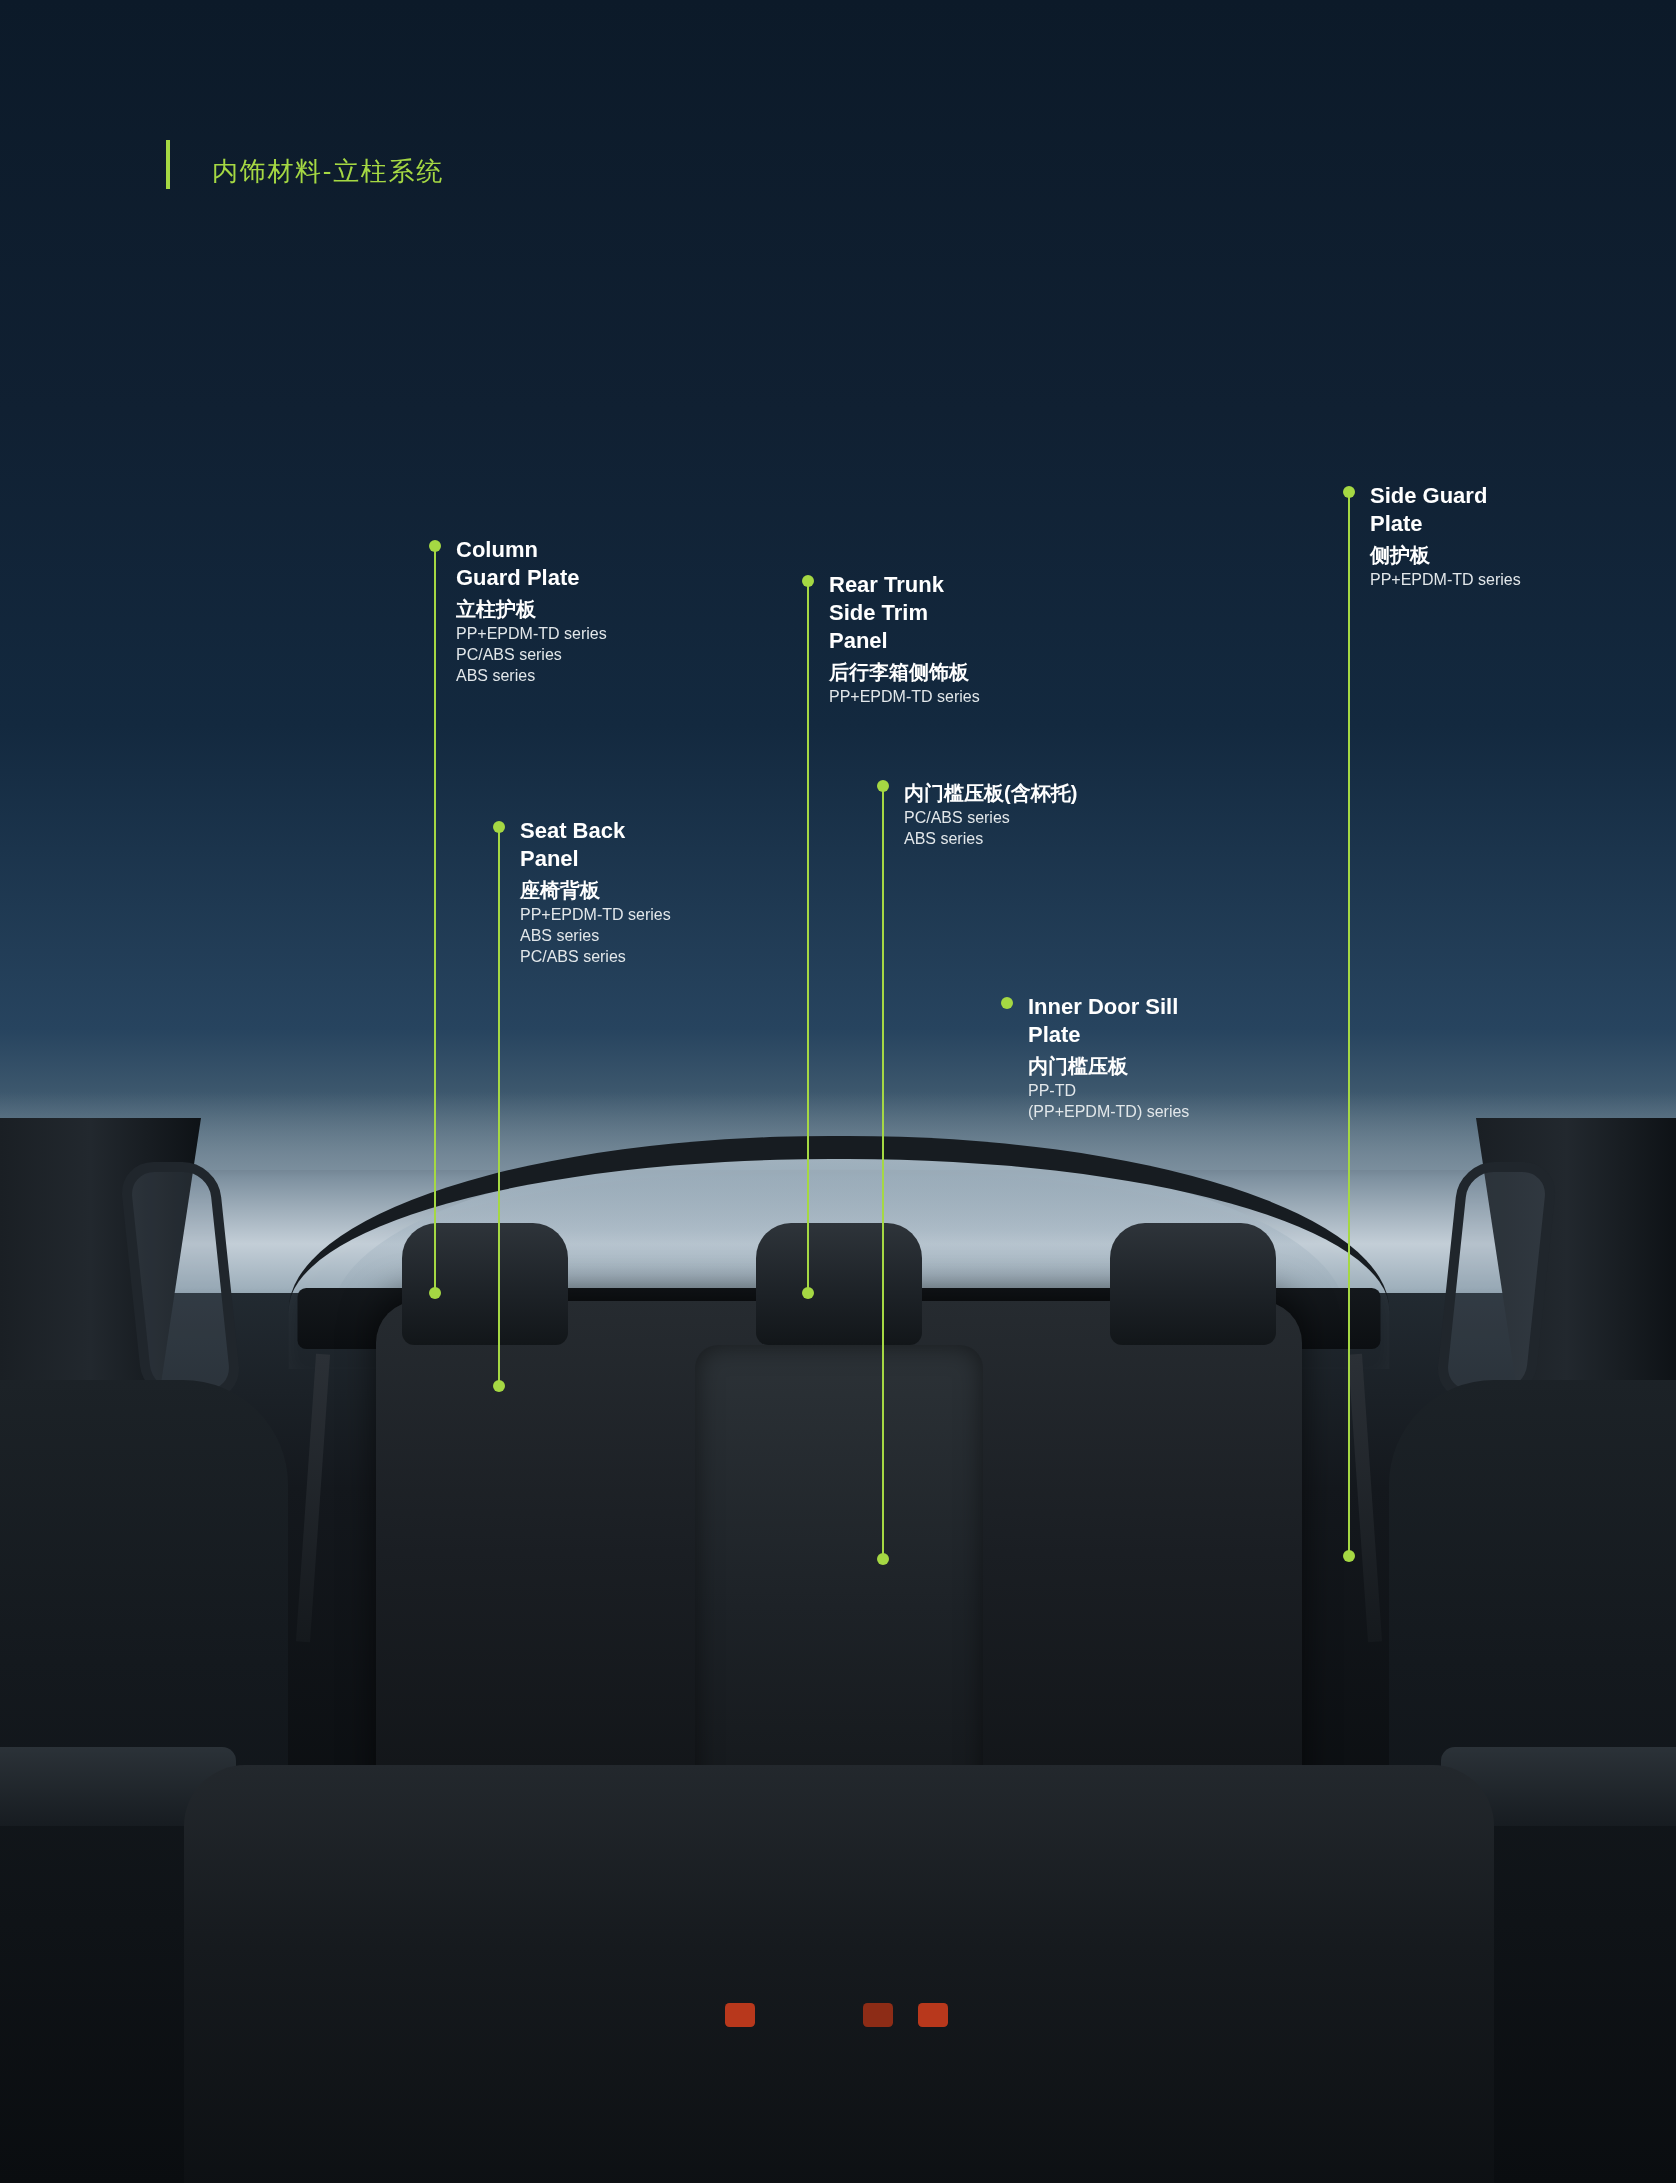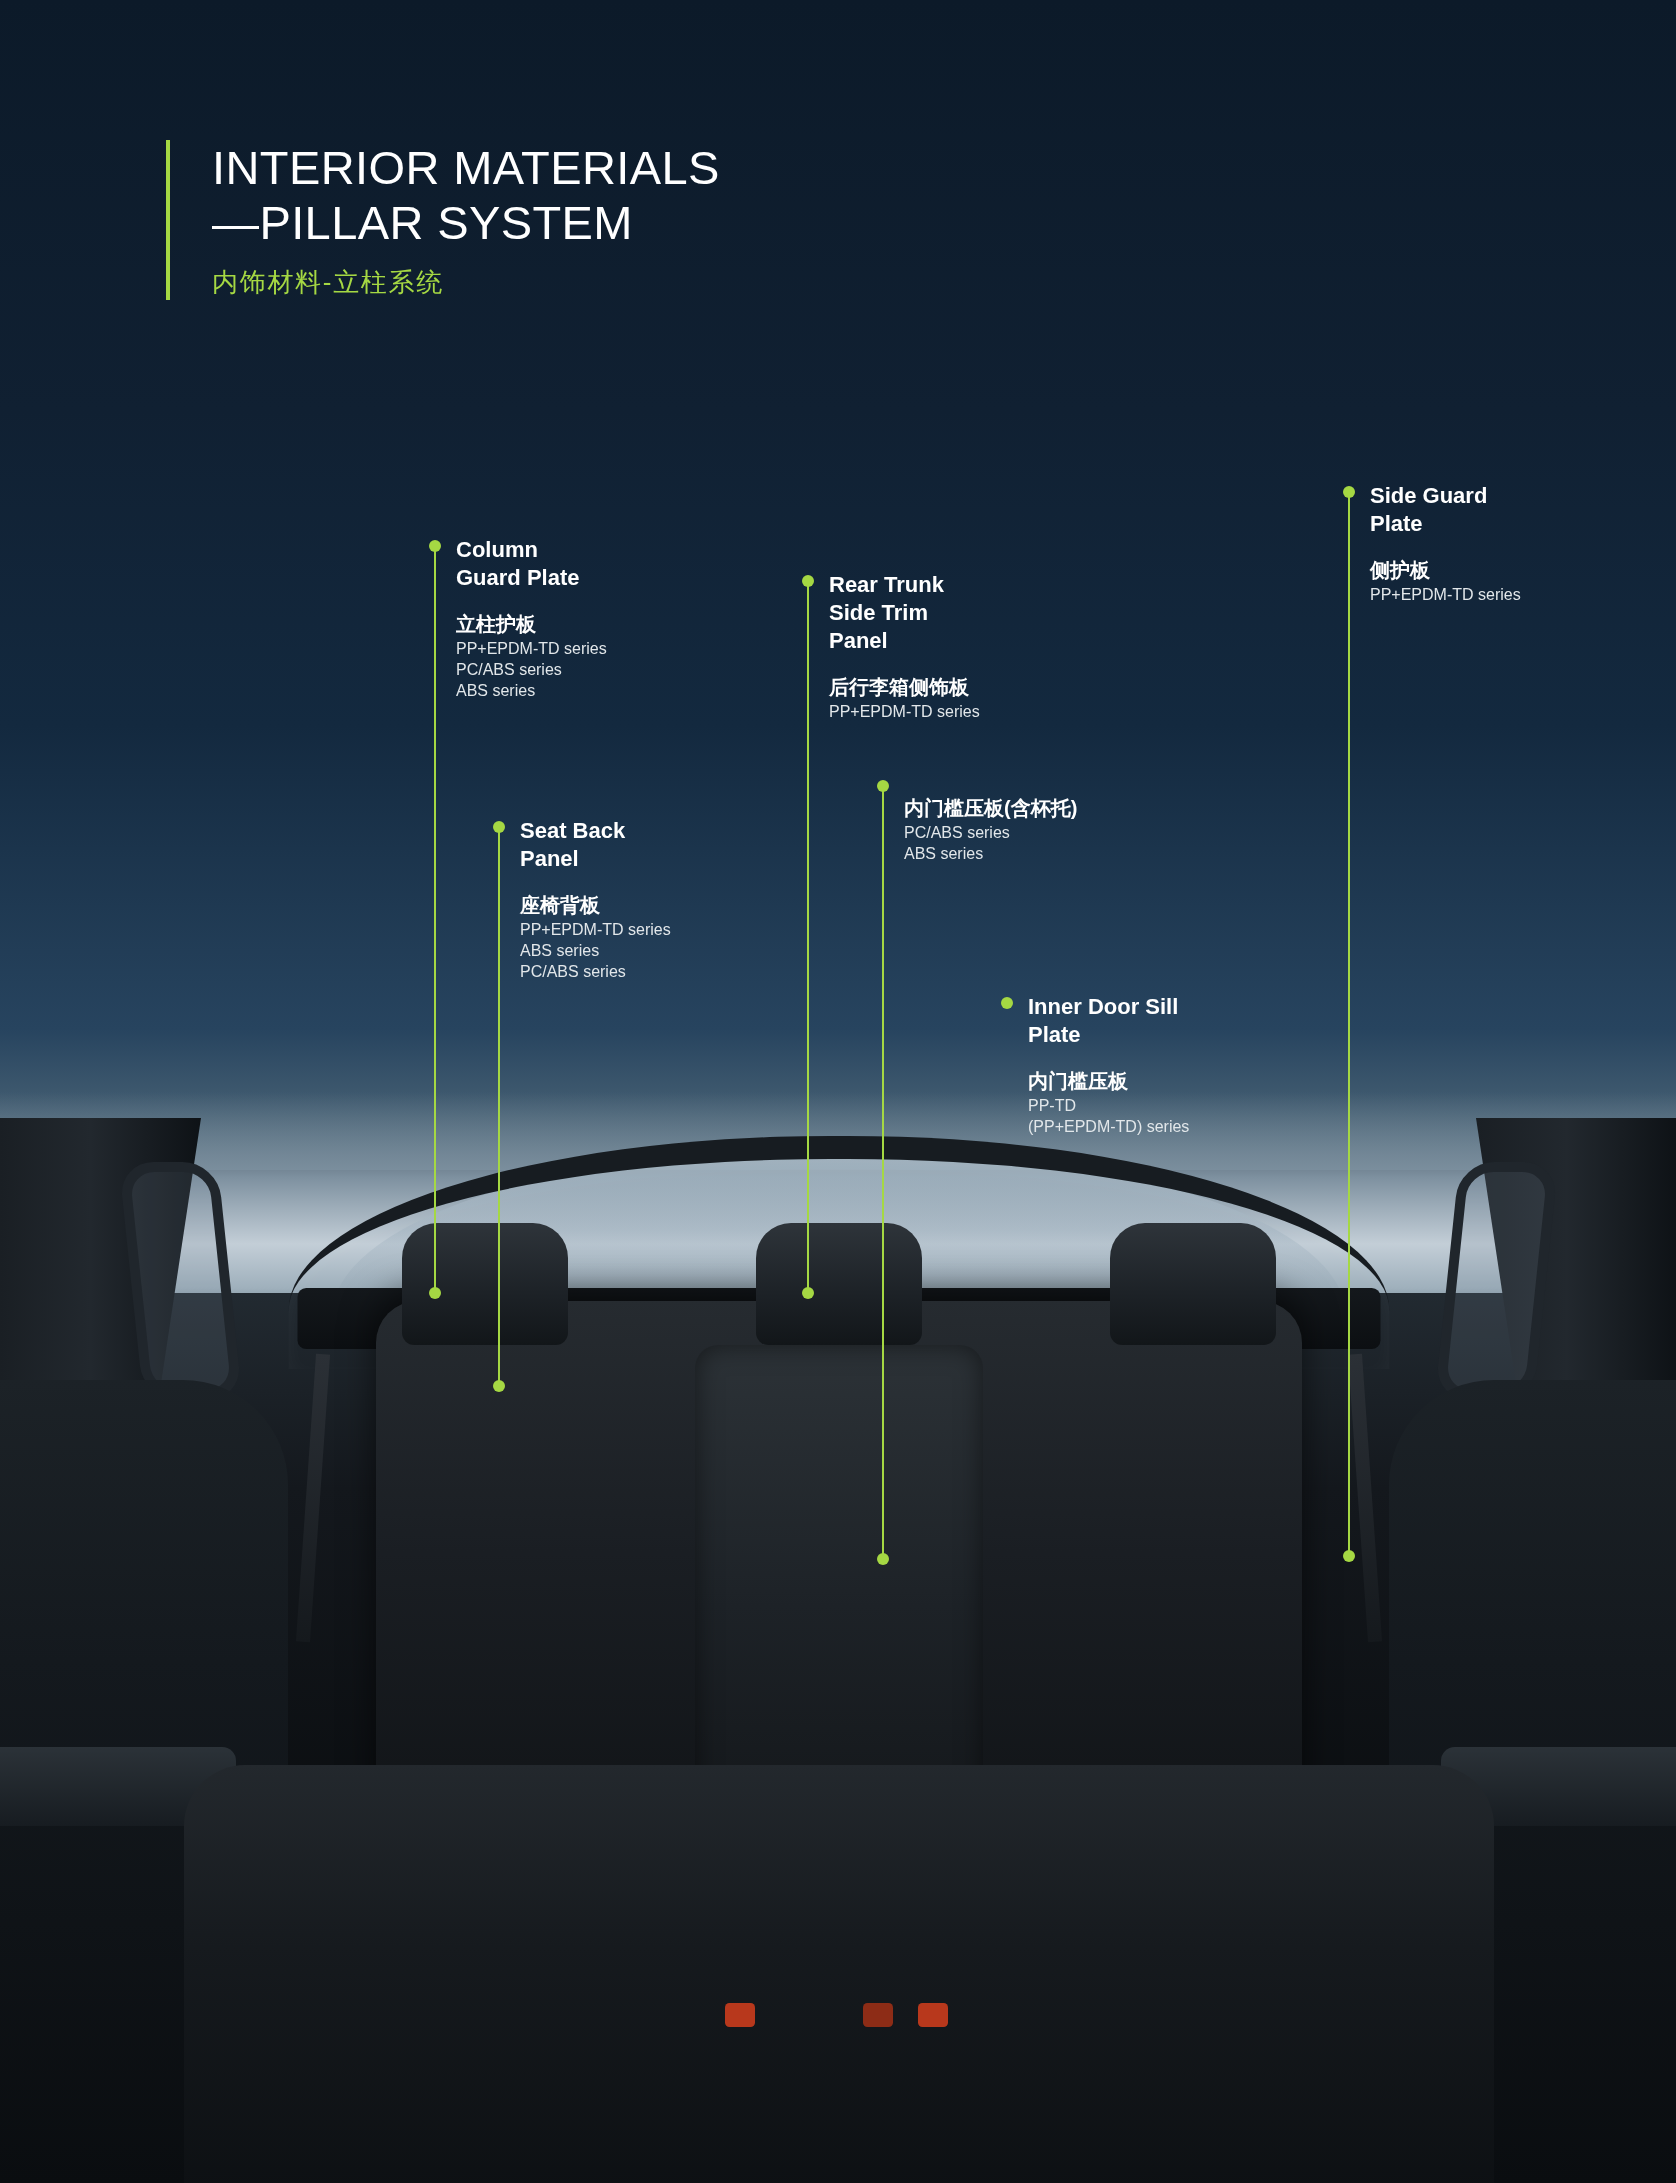--- a/index.html
+++ b/index.html
@@ -240,21 +240,21 @@
     font-weight: bold;
     color: #ffffff;
     line-height: 1.28;
     white-space: pre-line;
   }
   .callout .t-cn {
     font-size: 20px;
     font-weight: bold;
     color: #ffffff;
     line-height: 1.4;
-    margin-top: 18px;
+    margin-top: 3px;
   }
   .callout .t-mat {
     font-size: 16px;
     font-weight: 400;
     color: #e2e7ea;
     line-height: 1.33;
   }
   .dot {
     position: absolute;
     left: -6.1px;
@@ -310,22 +310,20 @@
     <div class="seat-center"></div>
     <div class="belt belt-l"></div>
     <div class="belt belt-r"></div>
     <div class="seat-base"></div>
     <div class="buckle bk1"></div>
     <div class="buckle bk2"></div>
     <div class="buckle bk3"></div>
   </div>
 
   <div class="header">
-    <h1 class="title-en">INTERIOR MATERIALS
-—PILLAR SYSTEM</h1>
     <div class="title-cn">内饰材料-立柱系统</div>
   </div>
 
   <div class="callout" style="left:435px; top:546px;">
     <div class="dot"></div>
     <div class="leader" style="height:747px;"></div>
     <div class="end-dot" style="top:741px;"></div>
     <div class="label-block">
       <div class="t-en">Column Guard Plate</div>
       <div class="t-cn">立柱护板</div>

